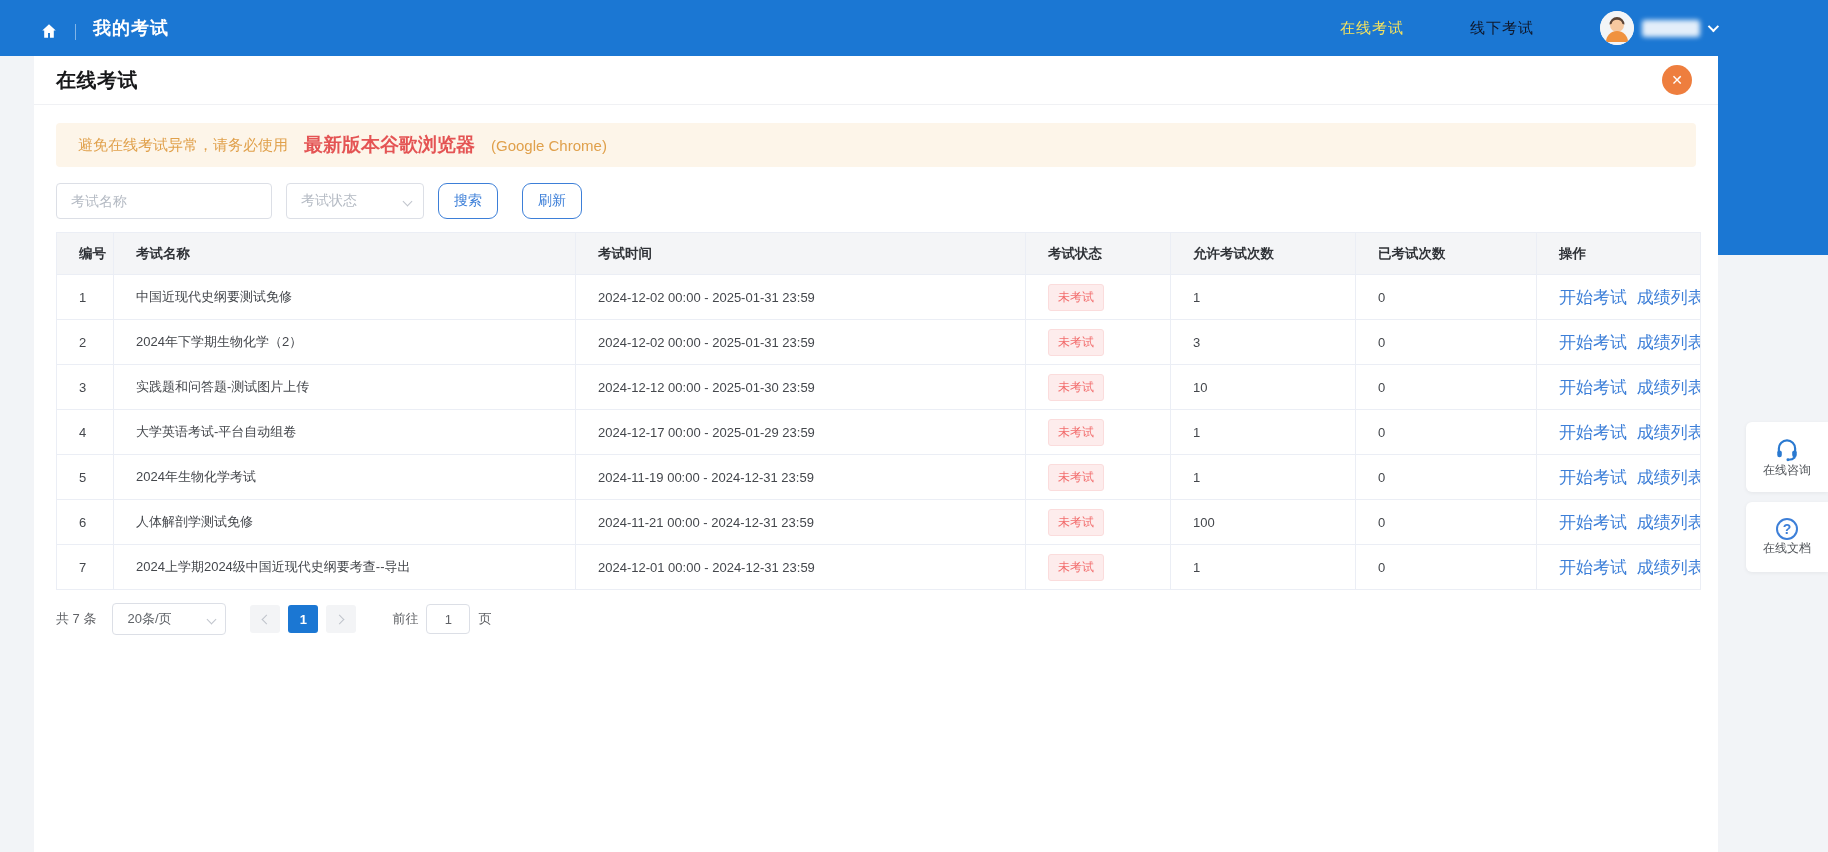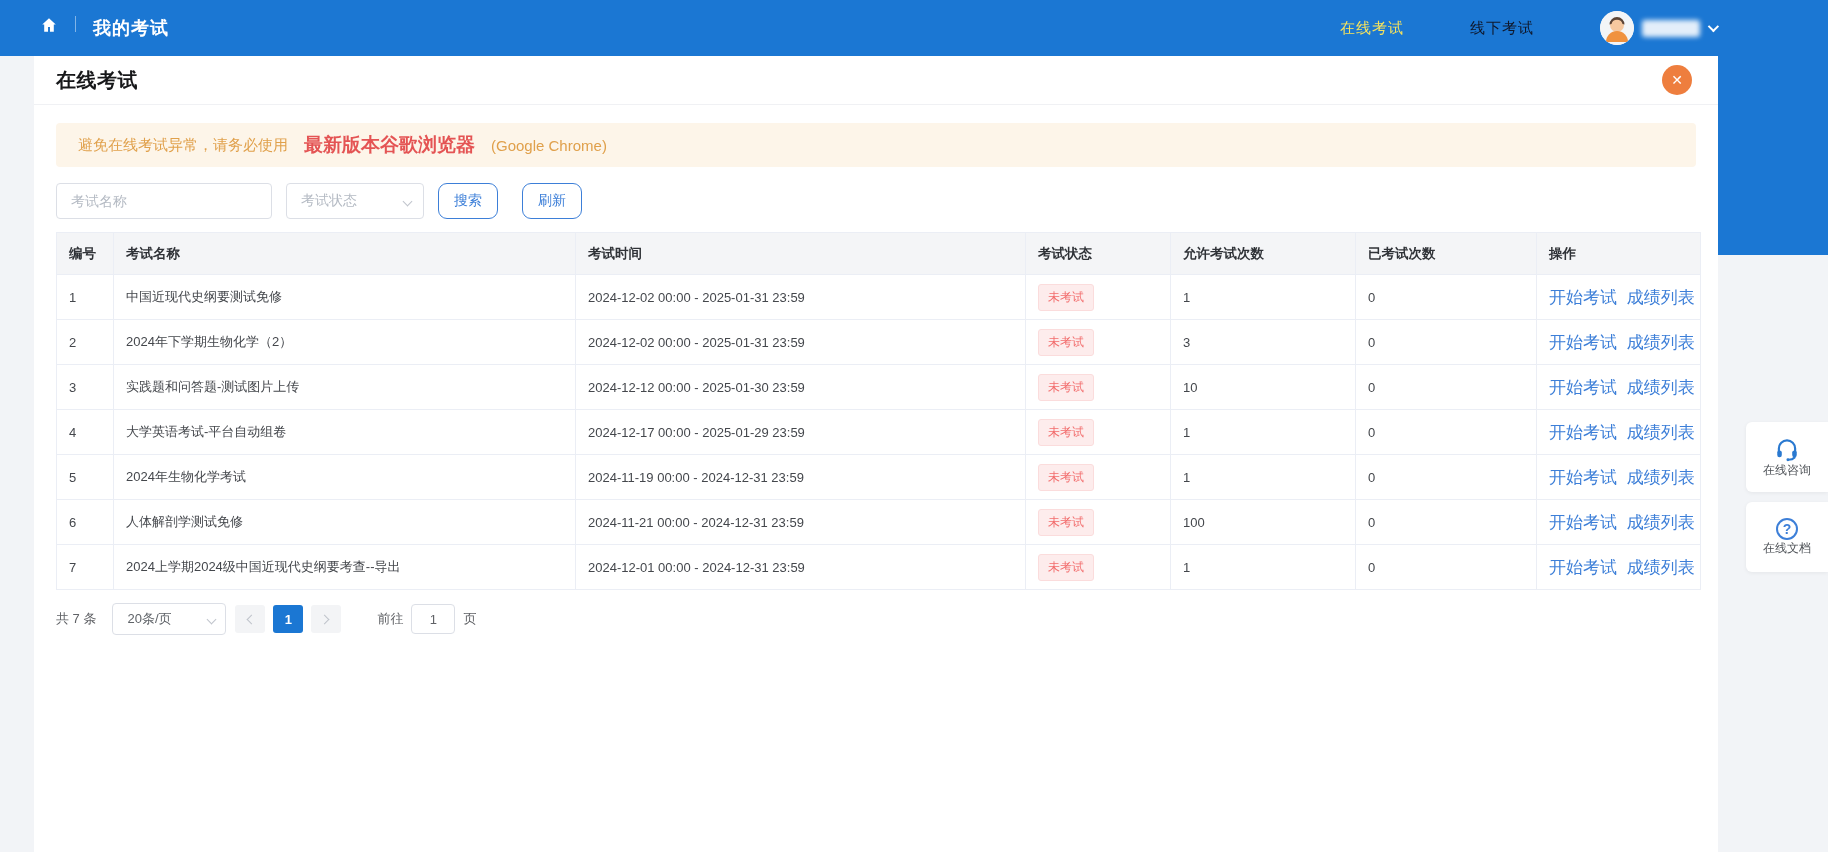--- a/index.html
+++ b/index.html
@@ -11,21 +11,21 @@
     color:#44474c;
   }
 
   
   .topbar {
     position:absolute; top:0; left:0; width:1828px; height:56px;
     background: var(--primary, #1b77d3);
     display:flex; align-items:center; justify-content:space-between;
     padding:0 112px 0 40px; z-index:3;
   }
-  .topbar-left { display:flex; align-items:flex-start; gap:17px; }
+  .topbar-left { display:flex; align-items:flex-end; gap:17px; }
   .tb-divider { width:1px; height:16px; background:rgba(255,255,255,.45); }
   .breadcrumb-text { color:#fff; font-size:18px; font-weight:bold; letter-spacing:1px; }
   .topbar-right { display:flex; align-items:center; gap:26px; }
   .nav-link { font-size:15px; color:#0f172a; cursor:pointer; letter-spacing:1px; }
   .nav-link.active { color: var(--accent-yellow, #f7e35c); }
   .nav-gap { width:14px; }
   .user-box { display:flex; align-items:center; gap:8px; cursor:pointer; }
   .avatar { width:34px; height:34px; border-radius:50%; overflow:hidden; background:#eef1f4; flex:none; }
   .user-blur { width:58px; height:17px; background:rgba(255,255,255,.88); border-radius:3px; filter:blur(2.5px); }
   .chev { display:inline-block; width:8px; height:8px; border-right:2px solid #fff; border-bottom:2px solid #fff; transform:rotate(45deg) translateY(-2px); }
@@ -67,37 +67,37 @@
   .btn {
     height:36px; min-width:60px; padding:0 15px; margin-left:14px;
     background:#fff; border:1px solid var(--link-blue,#3d7fd8); border-radius:9px;
     color:var(--link-blue,#3d7fd8); font-size:14px; cursor:pointer;
     font-family:"Liberation Sans","DejaVu Sans",sans-serif;
   }
   .btn.refresh { margin-left:24px; }
 
   
   table.exam-table { width:1644px; margin:13px 22px 0; border-collapse:collapse; table-layout:fixed; }
-  .exam-table th, .exam-table td { border:1px solid var(--table-border,#ebeef5); text-align:left; padding:0 12px; overflow:hidden; white-space:nowrap; }
+  .exam-table th, .exam-table td { border:1px solid var(--table-border,#ebeef5); text-align:left; padding:0 22px; overflow:hidden; white-space:nowrap; }
   .exam-table th { height:42px; background:#f4f5f7; font-size:13.5px; color:#2f3237; font-weight:bold; }
   .exam-table td { height:45px; font-size:13px; color:#44474c; background:#fff; }
   .status-badge {
     display:inline-block; padding:4px 9px; border-radius:3px; font-size:12px;
     background:var(--badge-bg,#fdecec); color:var(--badge-text,#f26d6d); border:1px solid #fbdcdc;
   }
   .action-link { color:var(--link-blue,#3d7fd8); cursor:pointer; text-decoration:none; font-size:17px; }
   .action-link + .action-link { margin-left:6px; }
 
   
   .pagination { margin:13px 22px 0; display:flex; align-items:center; font-size:13px; color:#606266; }
   .pg-total { margin-right:16px; }
   .pg-size {
     width:114px; height:32px; border:1px solid #dcdfe6; border-radius:4px;
     display:flex; align-items:center; justify-content:space-between; padding:0 10px 0 14px;
-    color:#5f6368; cursor:pointer; margin-right:9px; background:#fff;
+    color:#5f6368; cursor:pointer; margin-right:24px; background:#fff;
   }
   .pg-btn {
     width:30px; height:28px; background:#f3f4f6; border-radius:3px; margin-right:8px;
     display:flex; align-items:center; justify-content:center; cursor:pointer;
   }
   .pg-btn .arrow { width:7px; height:7px; border-right:1.6px solid #bfc3cb; border-bottom:1.6px solid #bfc3cb; display:inline-block; }
   .pg-btn .arrow.left { transform:rotate(135deg); margin-left:3px; }
   .pg-btn .arrow.right { transform:rotate(-45deg); margin-right:3px; }
   .pg-page {
     width:30px; height:28px; background:var(--primary,#1b77d3); color:#fff; border-radius:3px;

